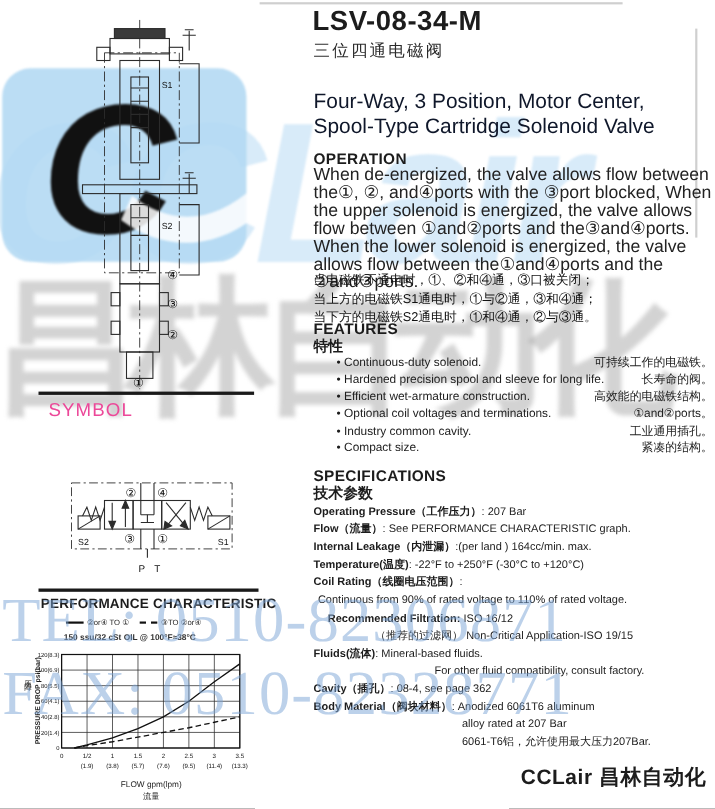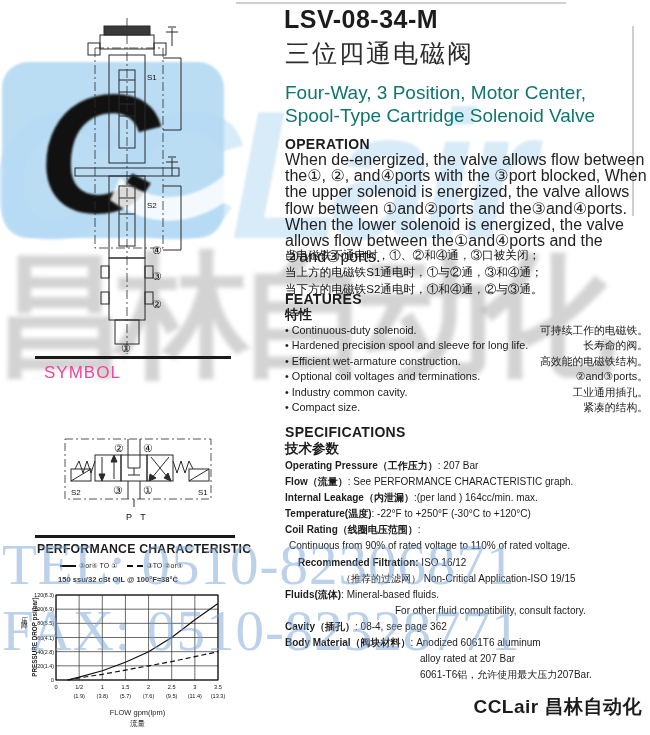--- a/index.html
+++ b/index.html
@@ -15,28 +15,28 @@
       color:rgba(150,150,150,0.42);white-space:nowrap;filter:blur(2px);}
   .wm-phone{left:2px;z-index:3;font-family:"Liberation Serif",serif;font-size:57px;
       letter-spacing:1px;color:rgba(122,163,214,0.50);white-space:nowrap;}
   #wm-tel{top:532px;}
   #wm-fax{top:598px;}
   
   #content{position:absolute;inset:0;z-index:1;}
   .rule{background:#1a1a1a;height:3px;}
   .edge{background:#cfcfcf;}
   #model{left:284px;top:5px;font-size:25px;font-weight:bold;letter-spacing:0.5px;}
-  #title-cn{left:285px;top:37px;font-size:25px;letter-spacing:2px;color:#2b2b2b;}
-  #subtitle{left:285px;top:81px;font-size:19px;line-height:23px;color:#0f766e;}
+  #title-cn{left:285px;top:37px;font-size:15px;letter-spacing:2px;color:#2b2b2b;}
+  #subtitle{left:285px;top:81px;font-size:19px;line-height:23px;color:#0f172a;}
   .h1{font-size:14px;font-weight:bold;letter-spacing:0.3px;}
   .h1cn{font-size:13.5px;font-weight:bold;}
   #op-en{left:285px;top:152px;width:364px;font-size:16px;line-height:16.2px;color:#222;}
   #op-cn{left:285px;top:246px;font-size:11.6px;line-height:17px;color:#111;}
   #feat-list{left:285px;top:323px;width:363px;font-size:10.8px;}
-  .feat-row{display:flex;justify-content:space-between;line-height:15.4px;}
+  .feat-row{display:flex;justify-content:space-between;line-height:15.4px;margin-left:21px;}
   .feat-cn{color:#222;}
   #spec-list{left:285px;top:458px;width:366px;font-size:10px;}
   .spec-row{line-height:16.1px;white-space:nowrap;}
   
   #symbol-h{left:44px;top:363px;font-size:17px;letter-spacing:1px;color:#ec4899;}
   #perf-h{left:37px;top:542px;font-size:12.3px;font-weight:600;letter-spacing:0.2px;}
   #legend{left:60px;top:562px;font-size:7px;display:flex;gap:10px;align-items:center;color:#222;}
   .lg-solid{display:inline-block;width:16px;height:2px;background:#111;margin-right:3px;vertical-align:middle;}
   .lg-dash{display:inline-block;width:16px;height:2px;margin-right:3px;vertical-align:middle;
      background:linear-gradient(90deg,#111 0 6px,transparent 6px 10px,#111 10px 16px);}
@@ -249,21 +249,21 @@
         <div class="feat-row">
           <span>• Hardened precision spool and sleeve for long life.</span>
           <span class="feat-cn">长寿命的阀。</span>
         </div>
         <div class="feat-row">
           <span>• Efficient wet-armature construction.</span>
           <span class="feat-cn">高效能的电磁铁结构。</span>
         </div>
         <div class="feat-row">
           <span>• Optional coil voltages and terminations.</span>
-          <span class="feat-cn">②and③ports。</span>
+          <span class="feat-cn">①and②ports。</span>
         </div>
         <div class="feat-row">
           <span>• Industry common cavity.</span>
           <span class="feat-cn">工业通用插孔。</span>
         </div>
         <div class="feat-row">
           <span>• Compact size.</span>
           <span class="feat-cn">紧凑的结构。</span>
         </div>
       </div>

